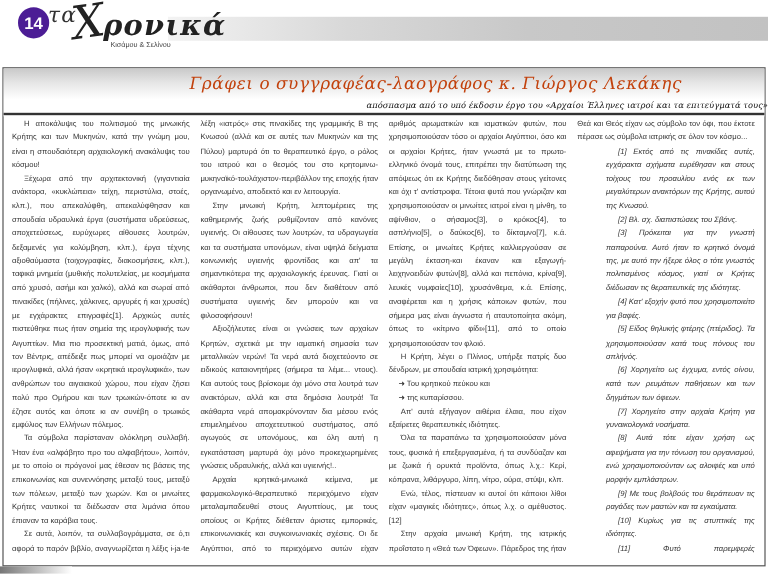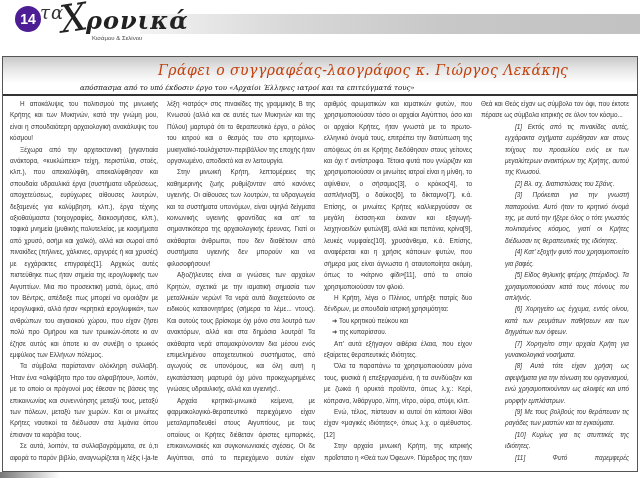--- a/index.html
+++ b/index.html
@@ -47,21 +47,21 @@
   .title-band {
     position: absolute; left: 3px; top: 57px; width: 634px; height: 40px;
     background: linear-gradient(to bottom, #c9c9c9 0%, #e6e6e6 30%, #ffffff 65%);
   }
   .article-title {
     position: absolute; left: 158px; top: 62px; width: 440px;
     font-family: "DejaVu Serif", serif; font-style: italic; font-size: 14px; color: #c2410c;
     letter-spacing: 0.5px; white-space: nowrap;
   }
   .article-subtitle {
-    position: absolute; left: 0; top: 84px; width: 640px; text-align: left;
+    position: absolute; left: 0; top: 84px; width: 640px; text-align: right;
     font-family: "DejaVu Serif", serif; font-style: italic; font-size: 7px; color: #111;
     white-space: nowrap; padding-left: 80px;
   }
   .rule {
     position: absolute; left: 3px; top: 94px; width: 634px; height: 2px; background: #333;
   }
 
   .columns { position: absolute; left: 6px; top: 98px; width: 630px; height: 364px; display: flex; }
   .col {
     width: 157px; padding: 0 5px 0 4px; font-family: "Liberation Sans", sans-serif;

